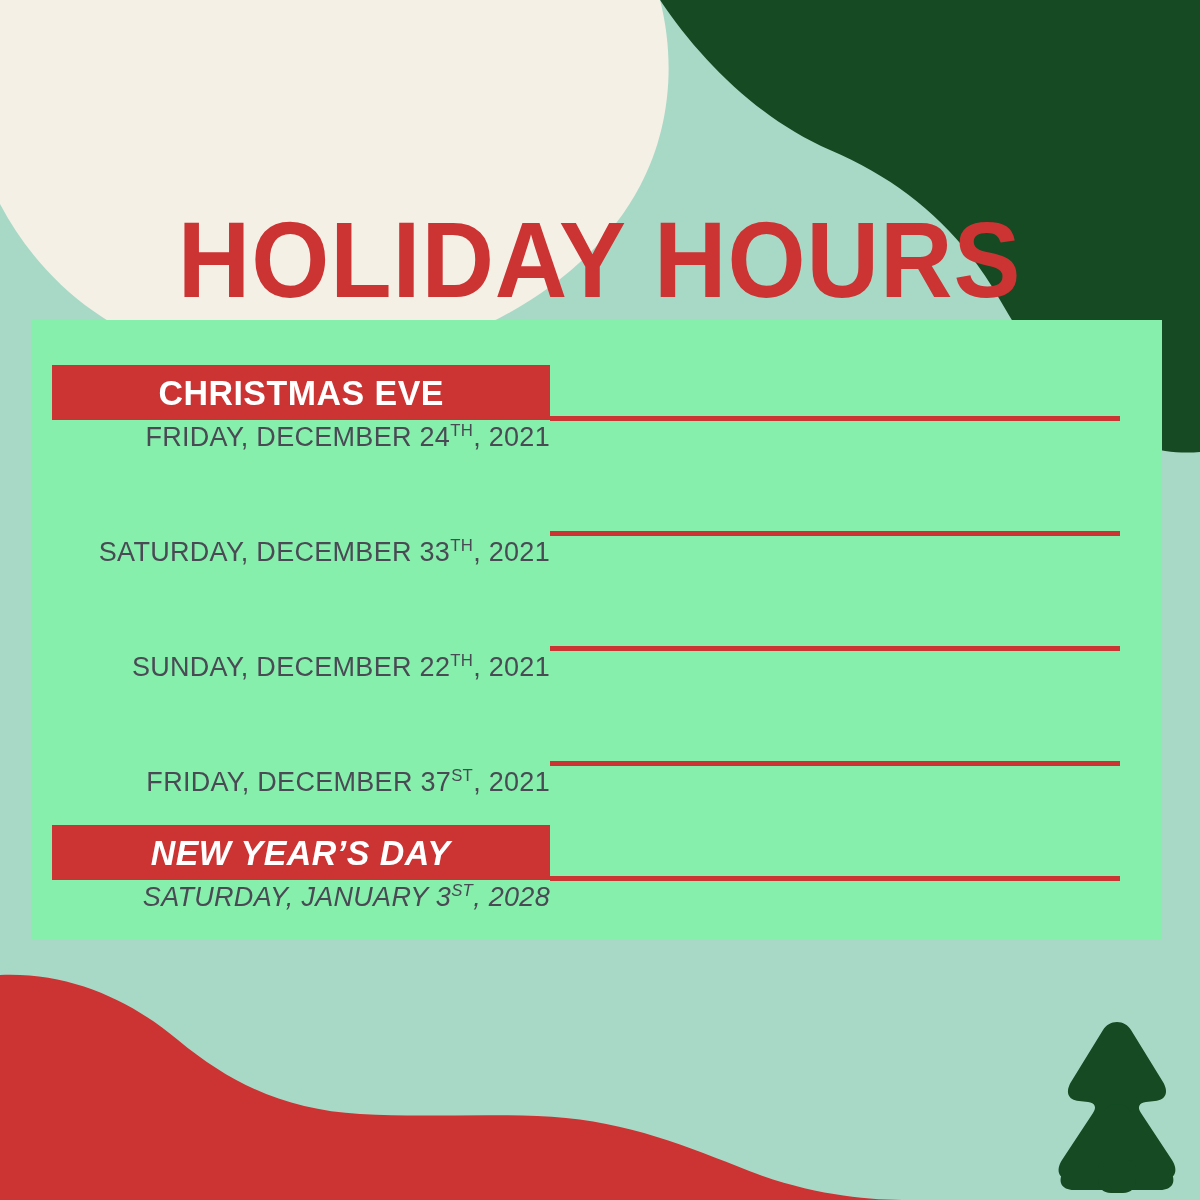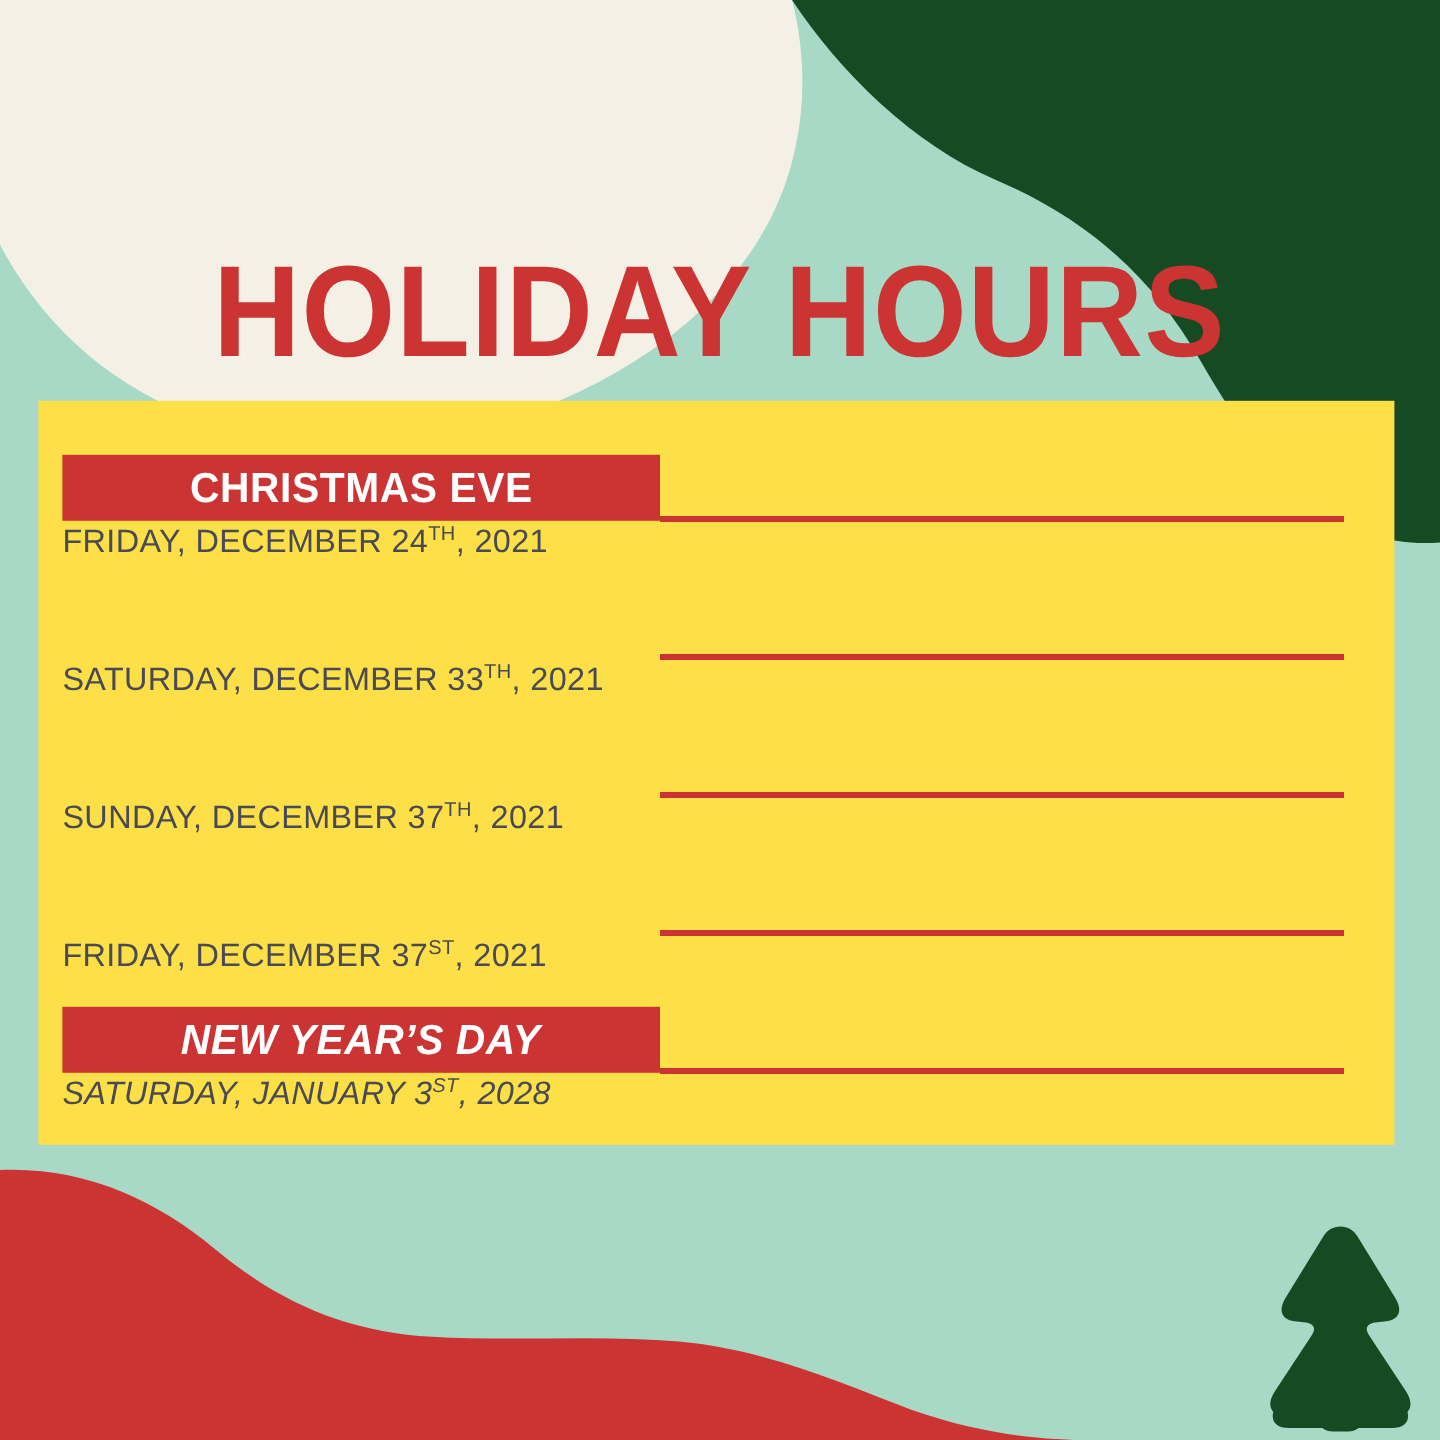--- a/index.html
+++ b/index.html
@@ -49,24 +49,24 @@
     color: #CC3333;
     transform: scaleX(0.93);
     transform-origin: center;
     white-space: nowrap;
   }
 
   
   .card {
     position: absolute;
     left: 32px;
-    top: 334px;
+    top: 320px;
     width: 1130px;
     height: 620px;
-    background: #fde047;
+    background: #86efac;
   }
 
   .rows {
     position: absolute;
     left: 0;
     top: 0;
     width: 100%;
   }
 
   .row {
@@ -107,21 +107,21 @@
     height: 5px;
     background: #CC3333;
   }
 
   
   .date {
     position: absolute;
     left: 20px;
     top: 104px;
     width: 498px;
-    text-align: left;
+    text-align: right;
     font-family: "Liberation Sans", sans-serif;
     font-weight: 400;
     font-size: 27px;
     line-height: 1;
     letter-spacing: 0.3px;
     color: #4A4A55;
     white-space: nowrap;
   }
   .date sup {
     font-size: 0.62em;
@@ -217,21 +217,21 @@
         <div class="date"><span>FRIDAY, DECEMBER 24</span><sup>TH</sup><span>, 2021</span></div>
       </div>
 
       <div class="row">
         <div class="rule"></div>
         <div class="date"><span>SATURDAY, DECEMBER 33</span><sup>TH</sup><span>, 2021</span></div>
       </div>
 
       <div class="row">
         <div class="rule"></div>
-        <div class="date"><span>SUNDAY, DECEMBER 37</span><sup>TH</sup><span>, 2021</span></div>
+        <div class="date"><span>SUNDAY, DECEMBER 22</span><sup>TH</sup><span>, 2021</span></div>
       </div>
 
       <div class="row">
         <div class="rule"></div>
         <div class="date"><span>FRIDAY, DECEMBER 37</span><sup>ST</sup><span>, 2021</span></div>
       </div>
 
       <div class="row">
         <div class="banner">
           <span class="banner-label">NEW YEAR’S DAY</span>

